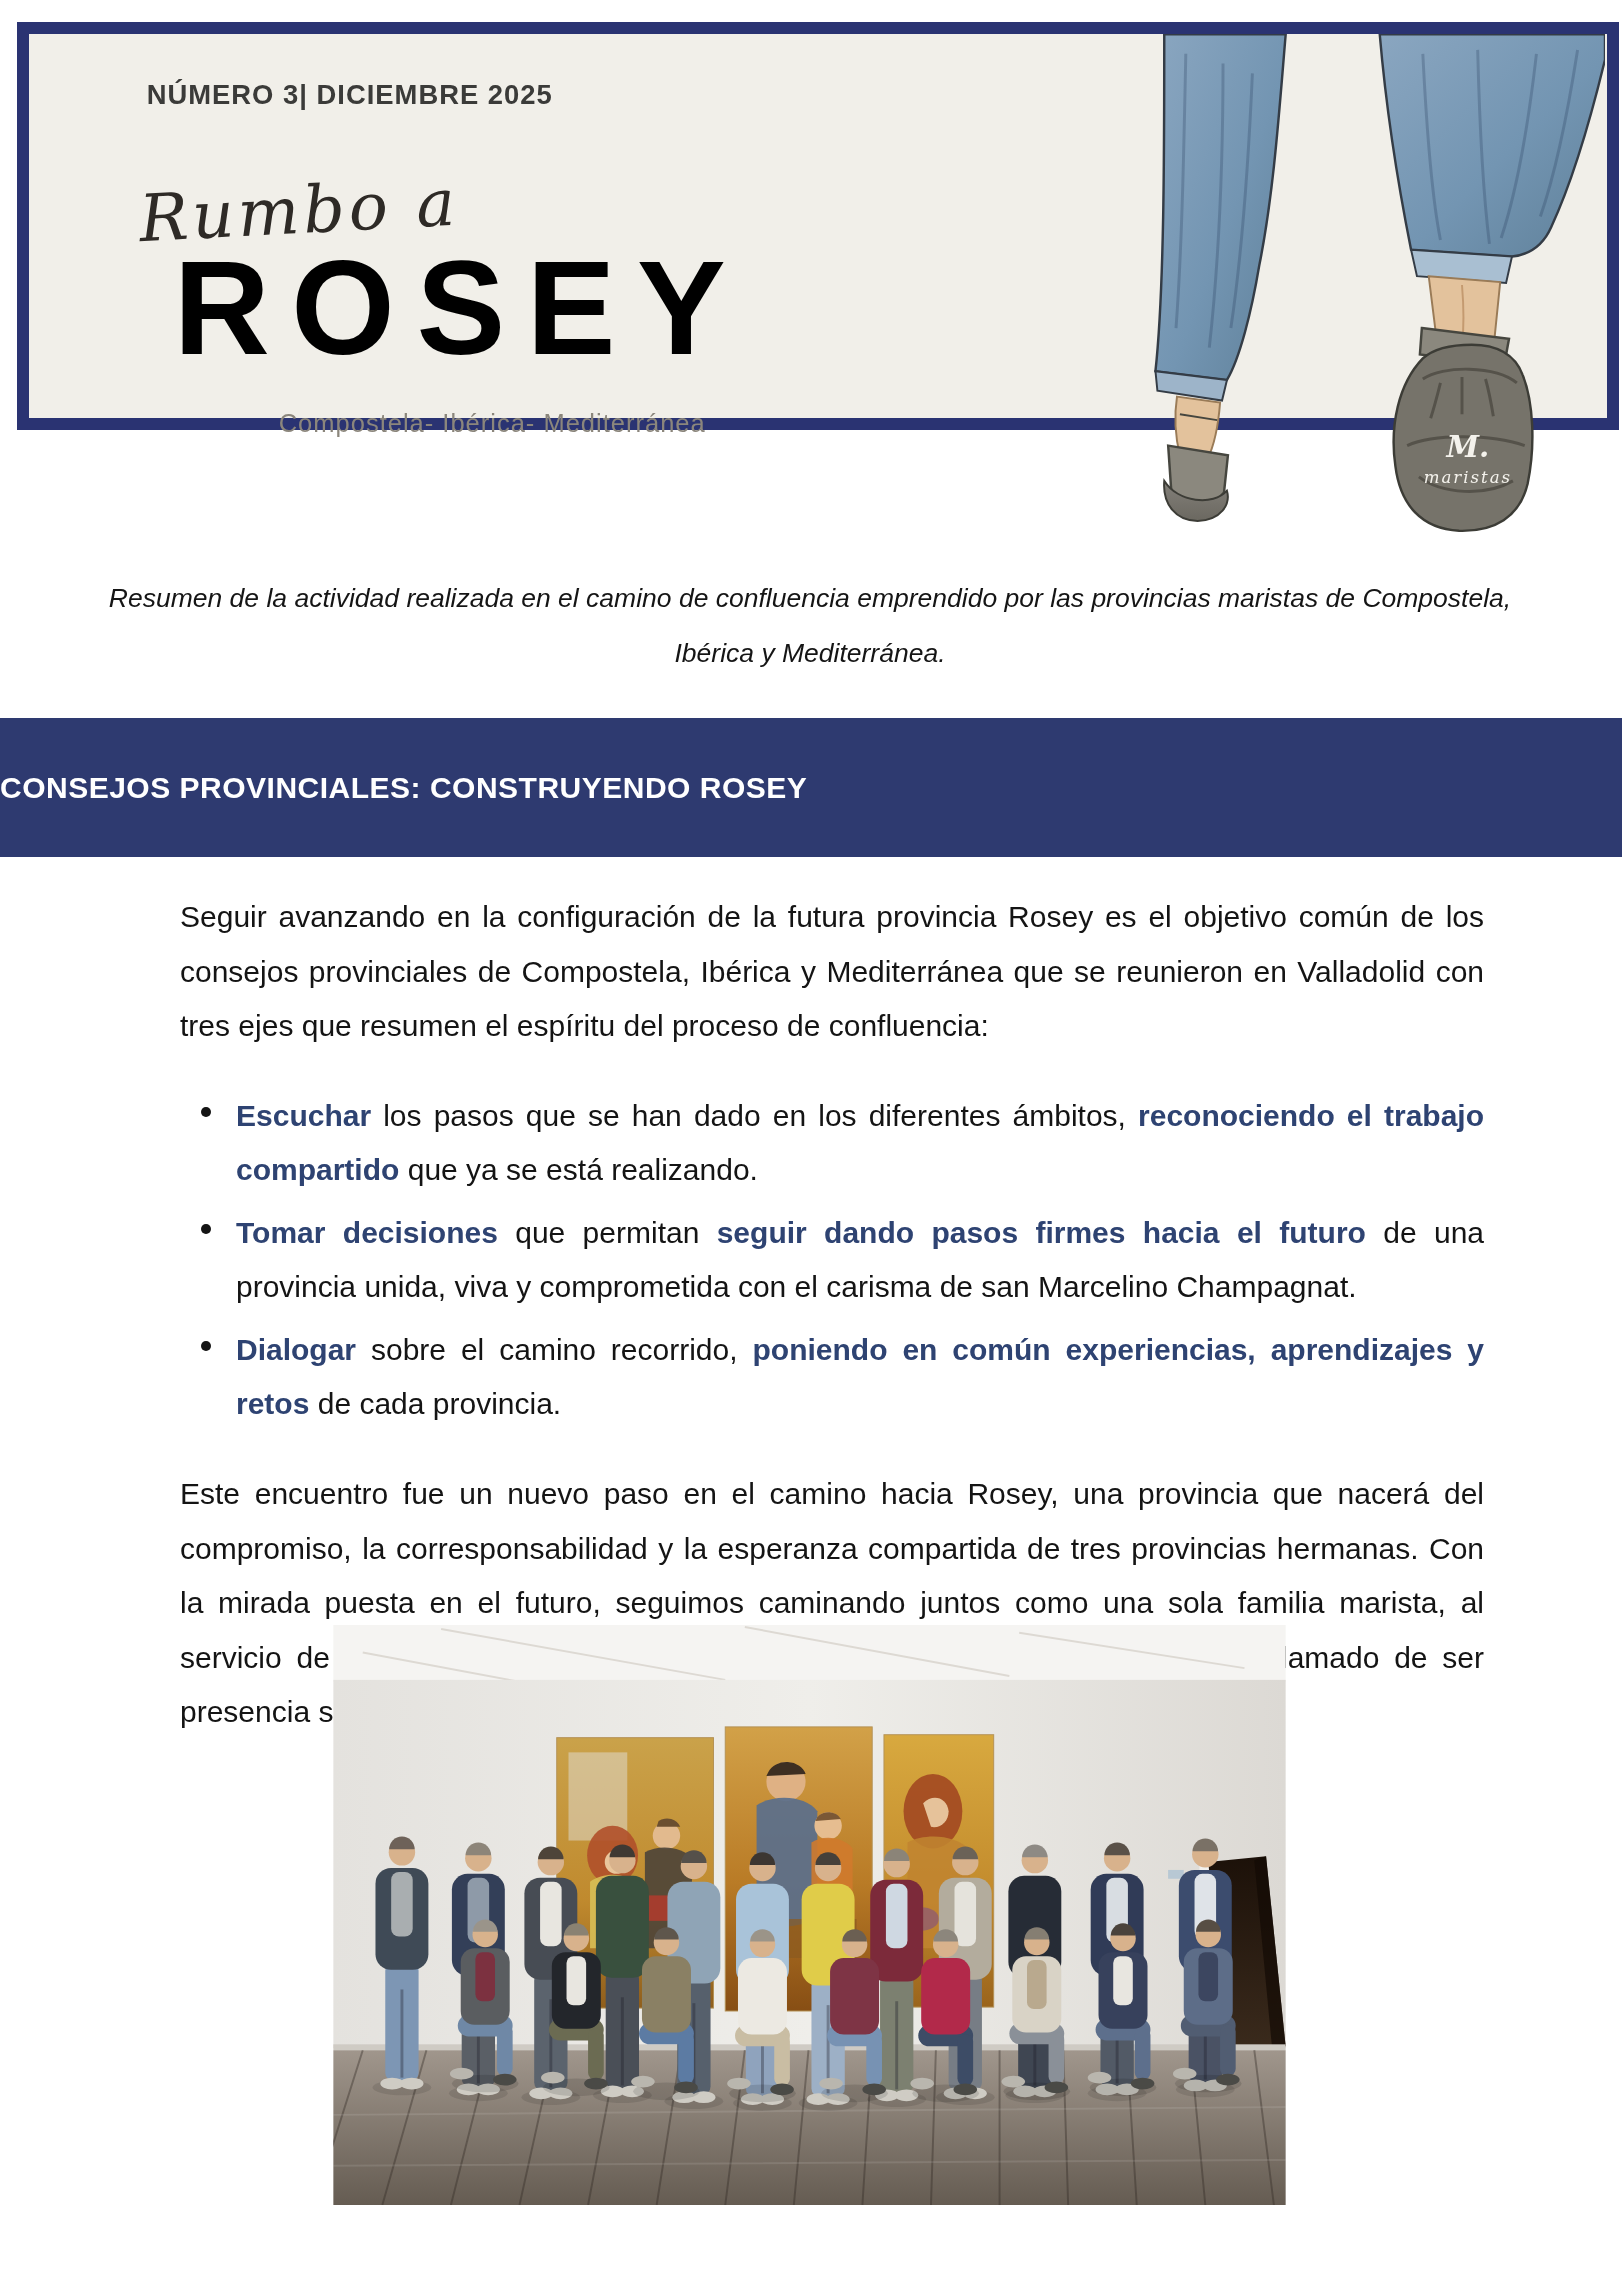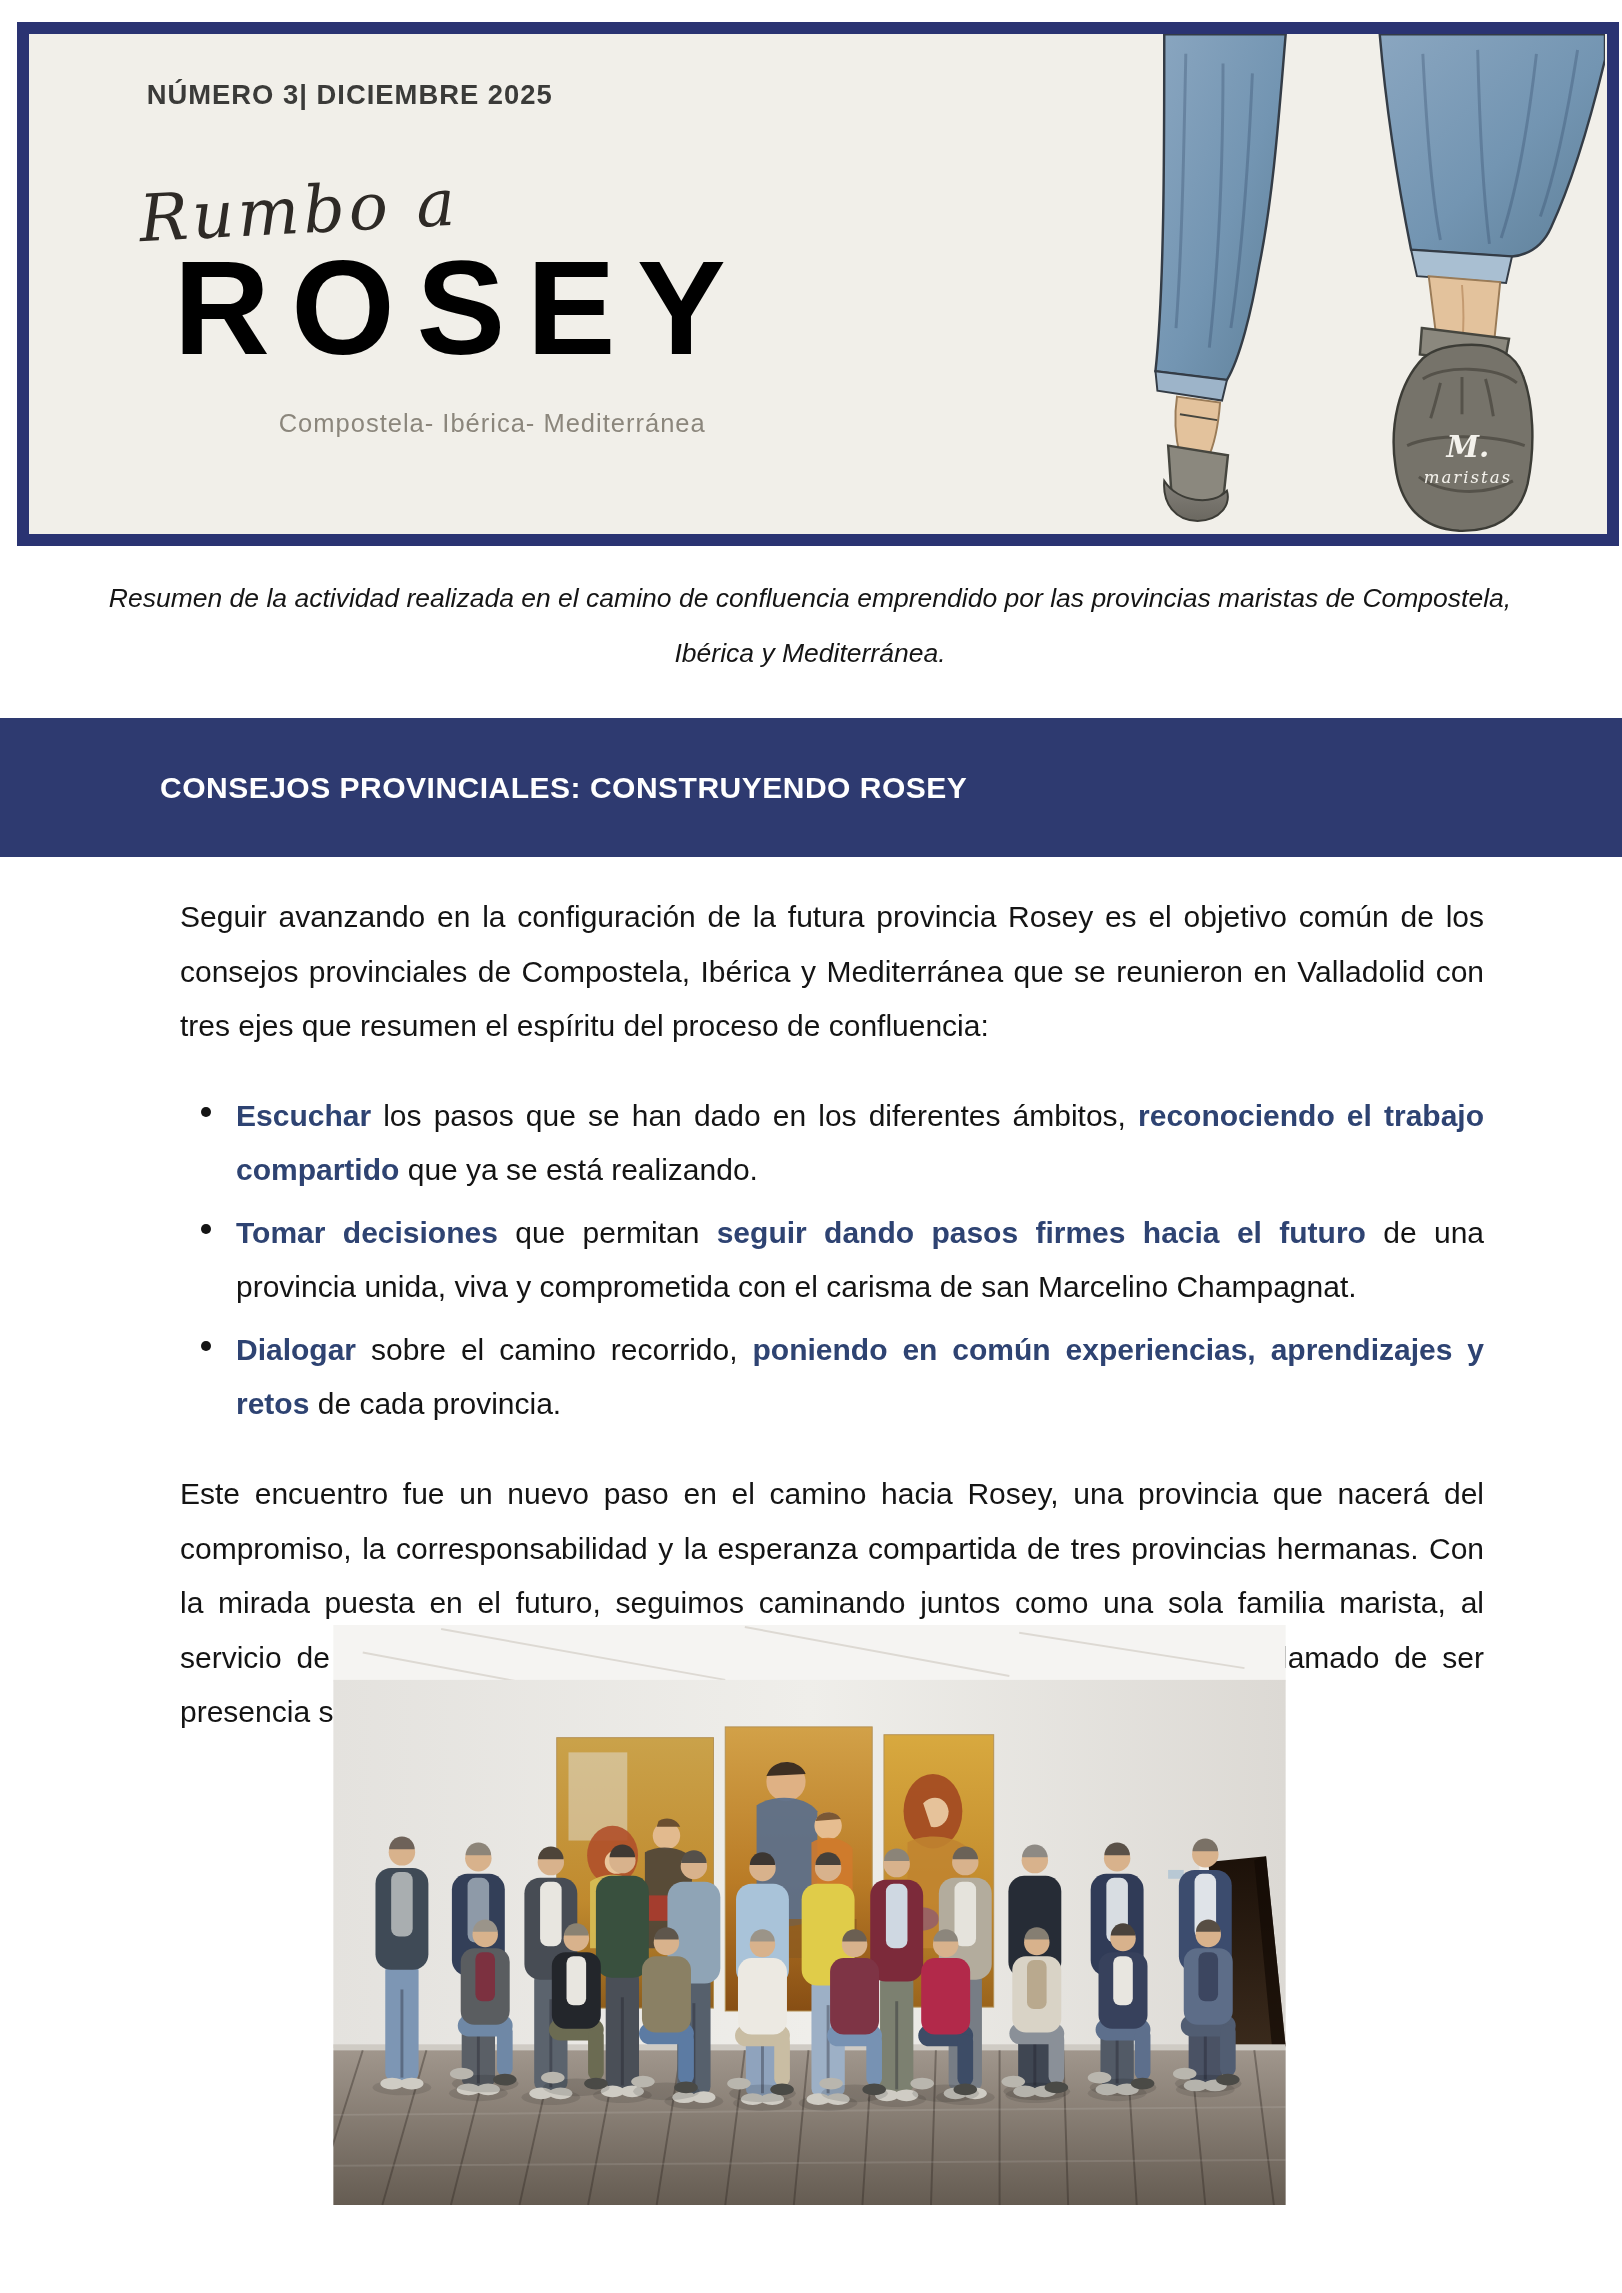--- a/index.html
+++ b/index.html
@@ -2,21 +2,21 @@
 <html><head>
 <meta charset="utf-8">
 <style>
   html,body{margin:0;padding:0;}
   body{
     width:1622px;height:2294px;position:relative;background:#ffffff;
     font-family:"Liberation Sans", sans-serif;color:#141414;overflow:hidden;
   }
   
   .header-frame{
-    position:absolute;left:16.7px;top:21.6px;width:1602px;height:524px;
+    position:absolute;left:16.7px;top:21.6px;width:1602px;height:408px;
     background:#f1efe9;border:12.7px solid #2a3372;box-sizing:border-box;
   }
   .issue-line{
     position:absolute;left:118px;top:45px;
     font-size:27.4px;font-weight:bold;letter-spacing:1px;color:#3b3b39;
   }
   .script-title{
     position:absolute;left:110px;top:139px;
     font-family:"DejaVu Serif", serif;font-style:italic;font-weight:normal;
     font-size:65px;color:#2e2a26;transform:rotate(-3deg);letter-spacing:3.9px;
@@ -33,21 +33,21 @@
   
   .intro{
     position:absolute;left:75px;top:571px;width:1470px;
     text-align:center;font-style:italic;font-size:26.5px;line-height:2.08;color:#151515;
   }
   
   .section-banner{
     position:absolute;left:0;top:718px;width:1622px;height:139px;background:#2e3a70;
   }
   .section-banner h2{
-    margin:0;padding-left:160px;line-height:139px;
+    margin:0;line-height:139px;
     font-size:30px;font-weight:bold;color:#ffffff;letter-spacing:0.5px;
   }
   
   .article{
     position:absolute;left:160px;top:890px;width:1304px;
     font-size:30px;line-height:1.82;text-align:justify;color:#141414;margin-left:20px;
   }
   .article p{margin:0 0 35px 0;}
   .article strong.accent{color:#2e4372;}
   ul.bullets{margin:0 0 35px 0;padding:0 0 0 56px;list-style:none;}

